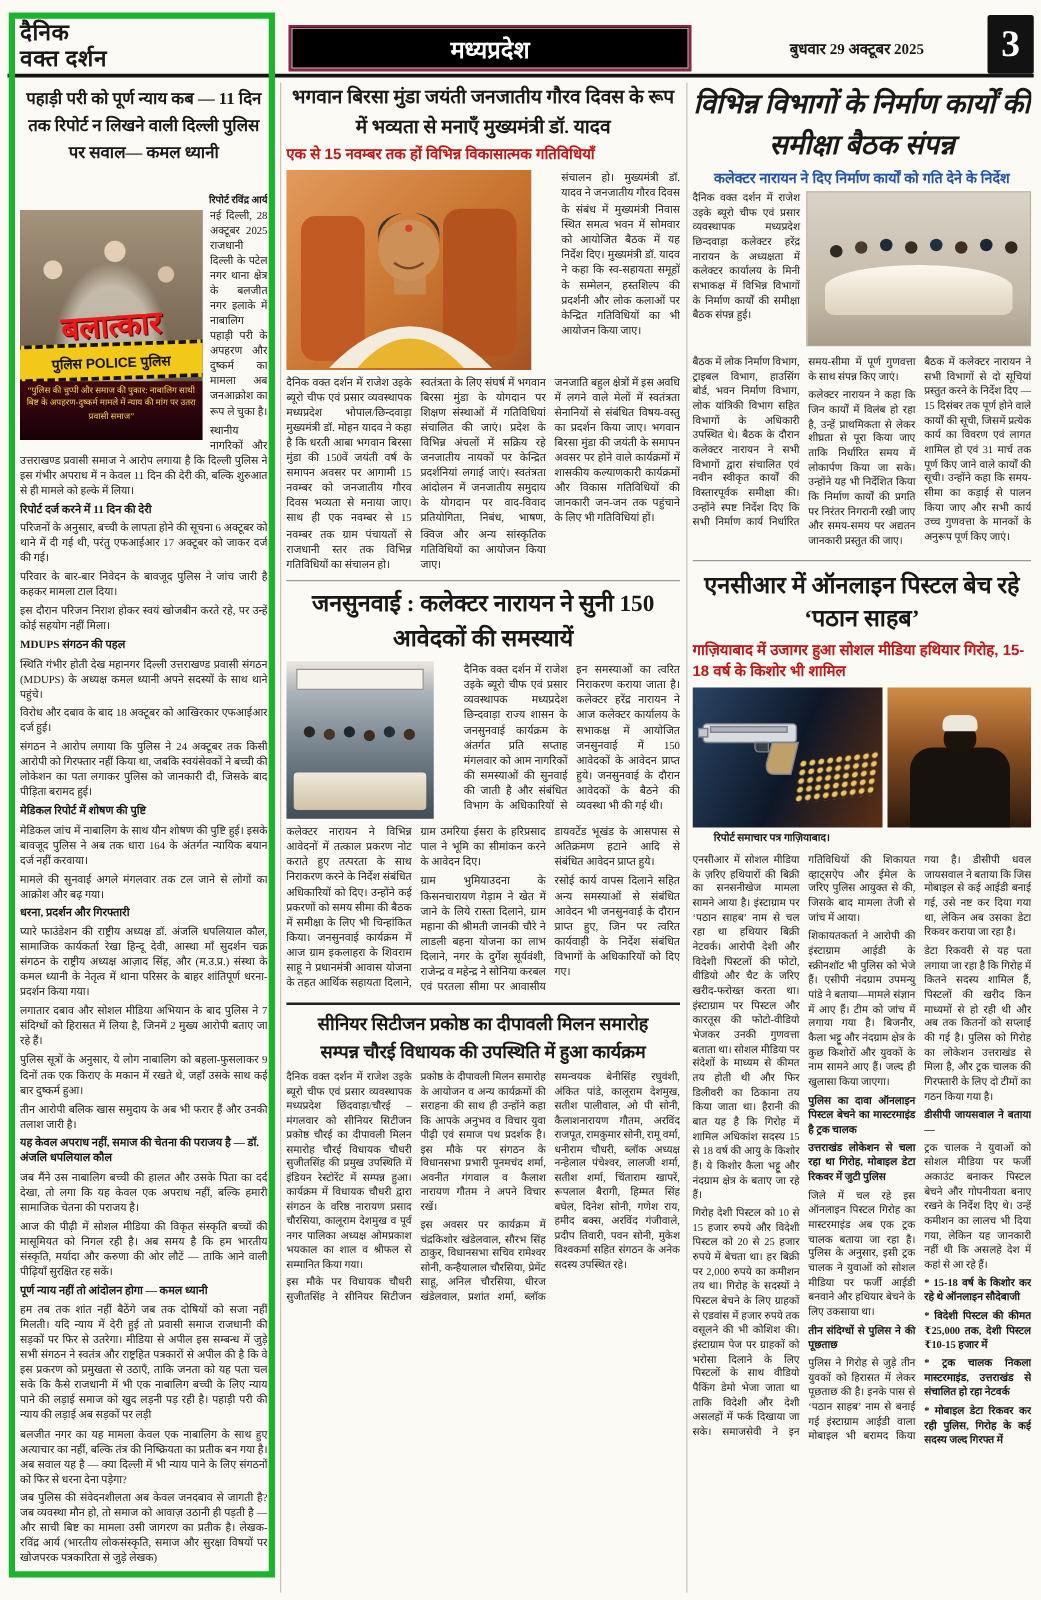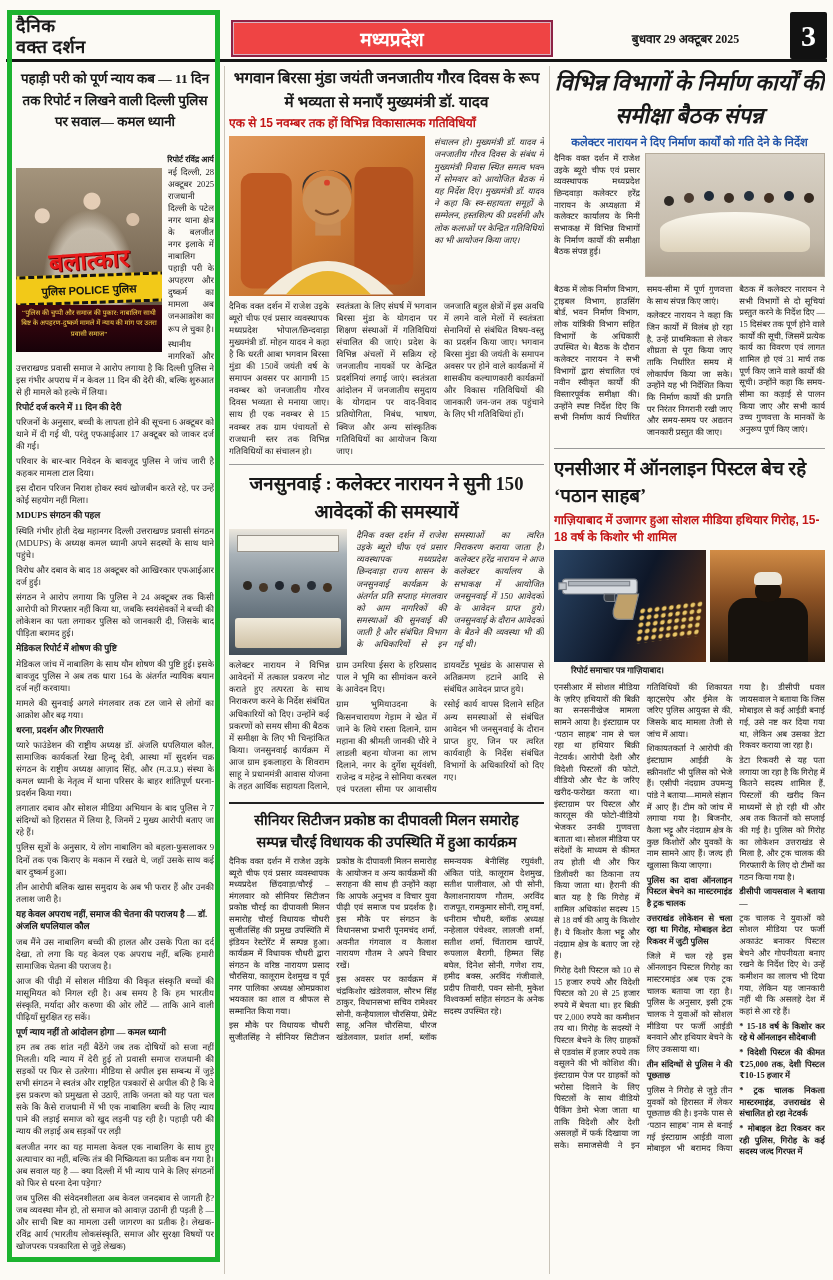--- a/index.html
+++ b/index.html
@@ -1,21 +1,21 @@
 <!DOCTYPE html>
 <html><head>
 <meta charset="utf-8">
 <style>
   html,body{margin:0;padding:0;}
   body{width:833px;height:1280px;background:#e9e6df;font-family:"Liberation Serif","DejaVu Serif",serif;}
   .page{position:relative;width:833px;height:1280px;background:#fcfaf5;overflow:hidden;color:#191919;}
 
   
   .masthead{position:absolute;left:16px;top:16px;font-weight:bold;font-size:18px;line-height:1.15;letter-spacing:.5px;font-family:"Liberation Serif",serif;}
-  .section-box{position:absolute;left:231px;top:20px;width:318px;height:33px;background:#ef4444;border:2px solid #8e2346;box-shadow:0 0 0 1px #d8b7c2 inset;display:flex;align-items:center;justify-content:center;}
+  .section-box{position:absolute;left:231px;top:20px;width:318px;height:33px;background:#000000;border:2px solid #8e2346;box-shadow:0 0 0 1px #d8b7c2 inset;display:flex;align-items:center;justify-content:center;}
   .section-box span{color:#ffffff;font-size:19px;font-weight:bold;}
   .date-label{position:absolute;left:588px;top:30px;width:195px;text-align:center;font-size:12px;font-weight:bold;}
   .pagenum{position:absolute;right:6px;top:12px;width:37px;height:47px;background:#121212;color:#fff;display:flex;align-items:center;justify-content:center;font-size:30px;font-weight:bold;border-radius:2px;}
   .header-rule{position:absolute;left:6px;right:6px;top:59px;border-top:3px solid #141414;}
 
   
   .green-box{position:absolute;left:7px;top:10px;width:213px;height:1252px;border:5px solid #1cb32f;box-sizing:border-box;z-index:60;pointer-events:none;}
 
   
   .vline{position:absolute;top:66px;bottom:6px;border-left:1px solid #c9c3b8;}
@@ -39,21 +39,21 @@
     radial-gradient(circle at 80% 28%, rgba(228,203,178,.85) 0 6px, transparent 7px),
     radial-gradient(ellipse at 50% 62%, rgba(245,240,228,.55) 0 34px, transparent 46px),
     linear-gradient(180deg,#a4947c 0%,#776753 58%,#473c30 100%);}
   .protest .stamp{position:absolute;top:74px;left:0;right:0;text-align:center;font-size:25px;font-weight:bold;color:#e81b1b;transform:rotate(-4deg);text-shadow:1px 1px 0 #6d0000;font-family:"Liberation Sans",sans-serif;z-index:3;}
   .protest .band{position:absolute;top:106px;left:-5px;right:-5px;height:24px;background:#f2c918;color:#141414;font-weight:bold;font-size:11px;display:flex;align-items:center;justify-content:center;border-top:3px dashed #141414;border-bottom:3px dashed #141414;transform:rotate(-2deg);font-family:"Liberation Sans",sans-serif;z-index:2;}
   .protest .pcap{position:absolute;left:0;right:0;bottom:0;height:47px;background:linear-gradient(#42060f,#170209);color:#ffd94e;font-size:6.9px;line-height:1.5;text-align:center;padding:3px 4px;box-sizing:border-box;z-index:2;}
 
   
   .a2-head{font-size:15.3px;font-weight:bold;text-align:center;line-height:1.55;margin:0 0 2px;}
   .red-sub{color:#c31616;font-weight:bold;font-size:12px;line-height:1.4;margin:0 0 4px;font-family:"Liberation Sans",sans-serif;}
-  .row{display:flex;gap:9px;font-style:italic;}
+  .row{display:flex;gap:24px;}
   .cm-photo{width:196px;height:160px;flex:none;position:relative;overflow:hidden;background:linear-gradient(135deg,#e29a5d 0%,#c9742f 55%,#a55323 100%);}
   .side{flex:1;font-size:8.6px;line-height:1.42;text-align:justify;}
   .cols3{column-count:3;column-gap:7px;font-size:8.6px;line-height:1.4;text-align:justify;margin-top:4px;}
   .cols2{column-count:2;column-gap:7px;font-size:8.6px;line-height:1.4;text-align:justify;flex:1;}
   .a3-head{font-size:18.6px;font-weight:bold;text-align:center;line-height:1.5;margin:7px 0 4px;border-top:1px solid #999;padding-top:5px;}
   .jans-photo{width:118px;height:126px;flex:none;position:relative;overflow:hidden;background:linear-gradient(180deg,#ece7dd 0%,#a9b2b8 20%,#6d7a84 62%,#424d56 100%);}
   .jans-photo::before{content:"";position:absolute;top:6px;left:8px;right:8px;height:15px;background:#f5f2ea;border:1px solid #98938a;}
   .jans-photo::after{content:"";position:absolute;bottom:7px;left:6px;right:6px;height:30px;background:linear-gradient(#f0eadb,#cfc1a5);border-radius:3px;}
   .jans-people{position:absolute;top:52px;left:14px;width:9px;height:9px;border-radius:50%;background:#2c2721;box-shadow:16px 2px 0 #453627,32px 0 0 #20262e,48px 3px 0 #3b2d22,64px 0 0 #272e36,80px 2px 0 #41301f;}
   .a4-head{font-size:14.4px;font-weight:bold;text-align:center;line-height:1.55;border-top:2px solid #222;margin:7px 0 3px;padding-top:5px;}
@@ -63,21 +63,21 @@
   .a5-head{font-size:22px;font-weight:bold;text-align:center;line-height:1.5;margin:0 0 2px;font-style:italic;}
   .blue-sub{color:#2253a8;font-weight:bold;font-size:11.4px;text-align:center;margin:1px 0 4px;font-family:"Liberation Sans",sans-serif;}
   .a5-row{display:flex;gap:5px;}
   .a5-side{width:86px;flex:none;font-size:8.35px;line-height:1.4;text-align:justify;}
   .meet-photo{flex:1;height:122px;position:relative;overflow:hidden;background:linear-gradient(#d9d2c6 0%,#c3b9a9 70%,#a99d8a 100%);border:1px solid #b5ab9a;}
   .meet-photo .table{position:absolute;left:14px;right:14px;top:58px;height:40px;background:linear-gradient(#fbf8ef,#ddd2ba);border-radius:50% 50% 8px 8px/18px 18px 6px 6px;}
   .meet-photo .dots{position:absolute;top:42px;left:18px;width:10px;height:10px;border-radius:50%;background:#2e2a26;box-shadow:20px -3px 0 #4a3b30,40px -5px 0 #1f2b38,60px -3px 0 #3a2e24,80px -5px 0 #24303d,100px -3px 0 #402f22,120px -5px 0 #1d2733,140px -3px 0 #35291f;}
   .cols3r{column-count:3;column-gap:7px;font-size:8.35px;line-height:1.4;text-align:justify;margin-top:7px;}
   .cols3r p.sub,.a4-cols p.sub{font-weight:bold;}
   .cols3r p.hl{font-weight:bold;}
-  .a6-head{font-size:18.8px;font-weight:bold;text-align:left;line-height:1.45;margin:9px 0 3px;border-top:1px solid #999;padding-top:6px;}
+  .a6-head{font-size:18.8px;font-weight:bold;text-align:center;line-height:1.45;margin:9px 0 3px;border-top:1px solid #999;padding-top:6px;}
   .photos{display:flex;gap:4px;margin:3px 0 2px;}
   .pistol-photo{width:152px;height:112px;flex:none;position:relative;overflow:hidden;background:linear-gradient(115deg,#2a4565 0%,#0e1728 52%,#5d2e13 100%);}
   .bullets{position:absolute;right:6px;top:54px;width:62px;height:36px;transform:skewX(-14deg) rotate(-7deg);background-image:radial-gradient(circle,#e9c66b 1.8px,#8a6a2a 2.3px,transparent 2.8px);background-size:7px 7px;}
   .pistol-svg{position:absolute;left:4px;top:8px;width:112px;height:84px;}
   .pathan-photo{flex:1;position:relative;height:112px;overflow:hidden;background:linear-gradient(180deg,#d18c46 0%,#8d5224 42%,#2c1b0e 100%);}
   .pathan-fig{position:absolute;left:50%;transform:translateX(-50%);bottom:0;width:80px;height:90px;}
   .pathan-cap{position:absolute;top:0;left:50%;transform:translateX(-50%);width:28px;height:13px;background:#ece7db;border-radius:7px 7px 3px 3px;z-index:3;}
   .pathan-head{position:absolute;top:8px;left:50%;transform:translateX(-50%);width:26px;height:22px;background:#1b130c;border-radius:45%;z-index:2;}
   .pathan-torso{position:absolute;top:26px;left:0;width:80px;height:64px;background:#17120d;border-radius:18px 18px 0 0;}
 </style>

